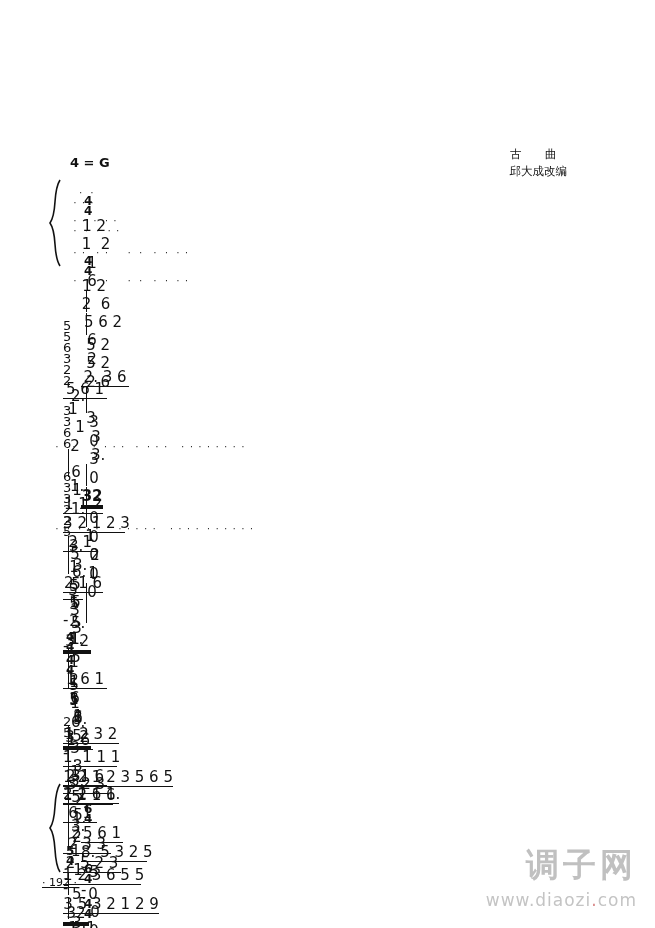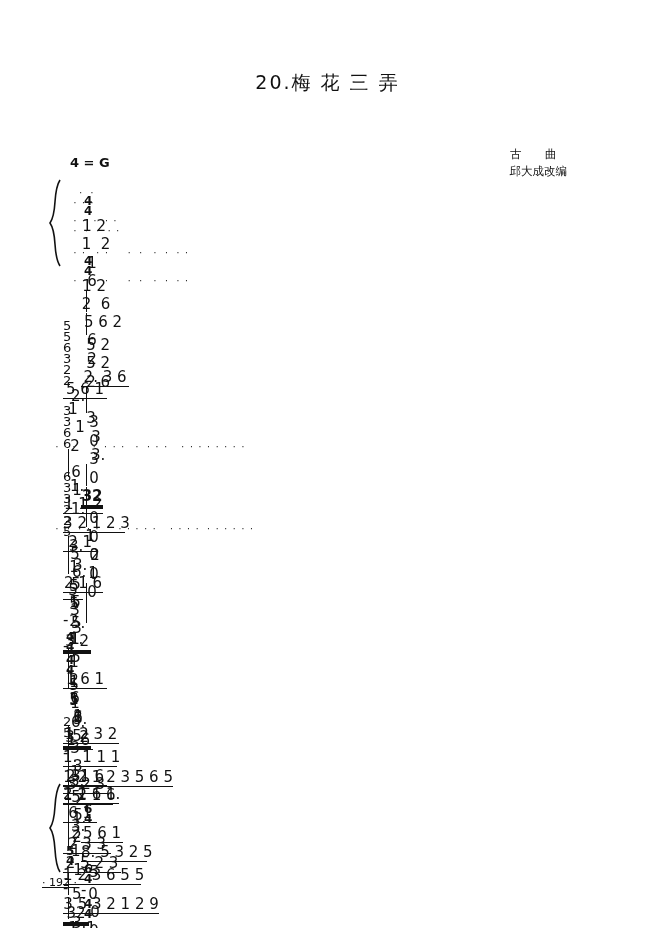--- a/index.html
+++ b/index.html
@@ -108,21 +108,20 @@
     position:absolute;
     font-family:"DejaVu Sans", sans-serif;
     white-space:pre;
   }
 </style>
 </head>
 <body>
 
 <div class="page">
 
-  <div class="title">20.梅  花  三  弄</div>
 
   <div class="credits">
     <div class="c1">古     曲</div>
     <div>邱大成改编</div>
   </div>
 
   <div class="keysig">4 = G</div>
 
   <div class="brace" style="left:46px; top:178px;">
     <svg width="16" height="90" viewBox="0 0 16 90">
@@ -389,14 +388,20 @@
     
     
     
     
     
     
   </div>
 
   <div class="pageno">· 192 ·</div>
 
+  <div class="wm">
+    <div class="wm1">调子网</div>
+    <div class="wm2">
+      <span>www.diaozi</span><span class="dot">.</span><span>com</span>
+    </div>
+  </div>
 
 </div>
 
 </body></html>

